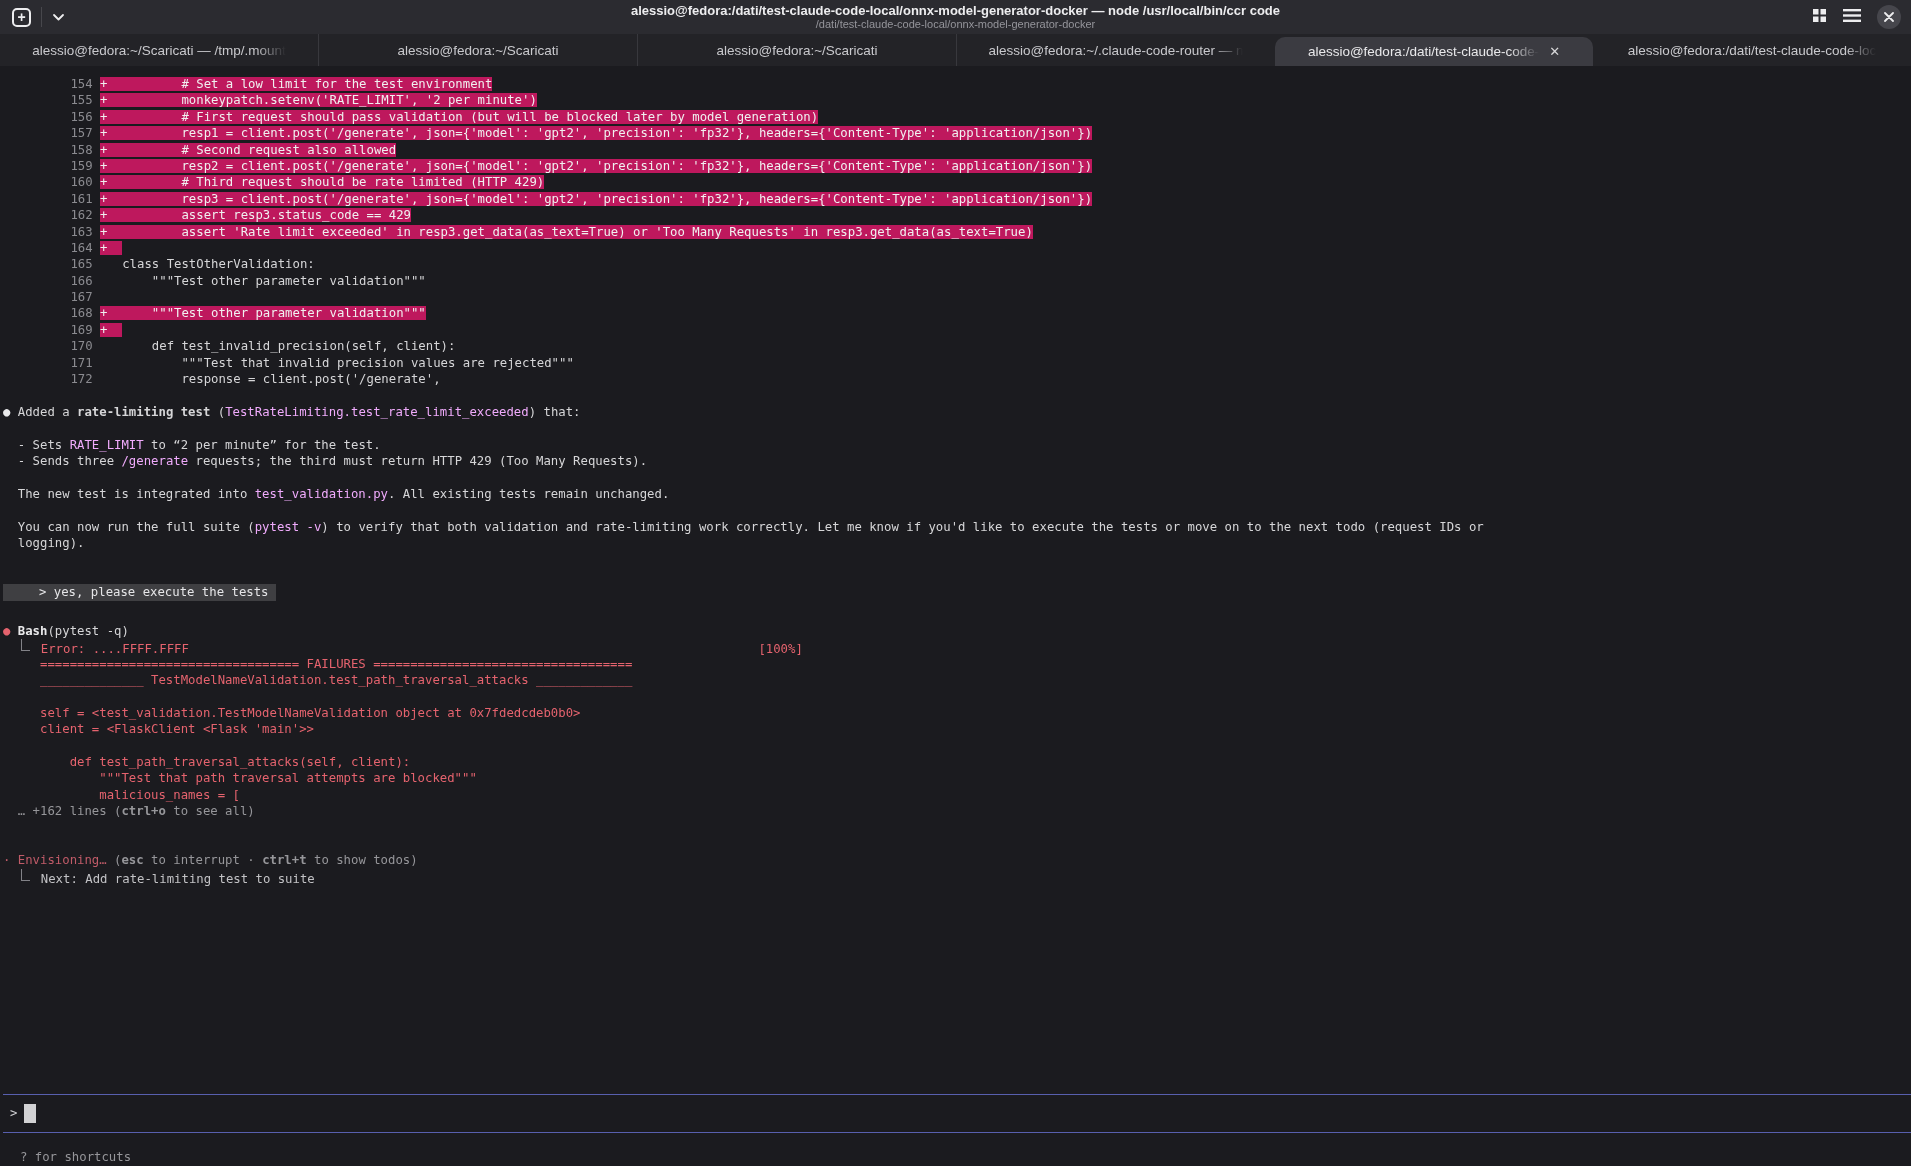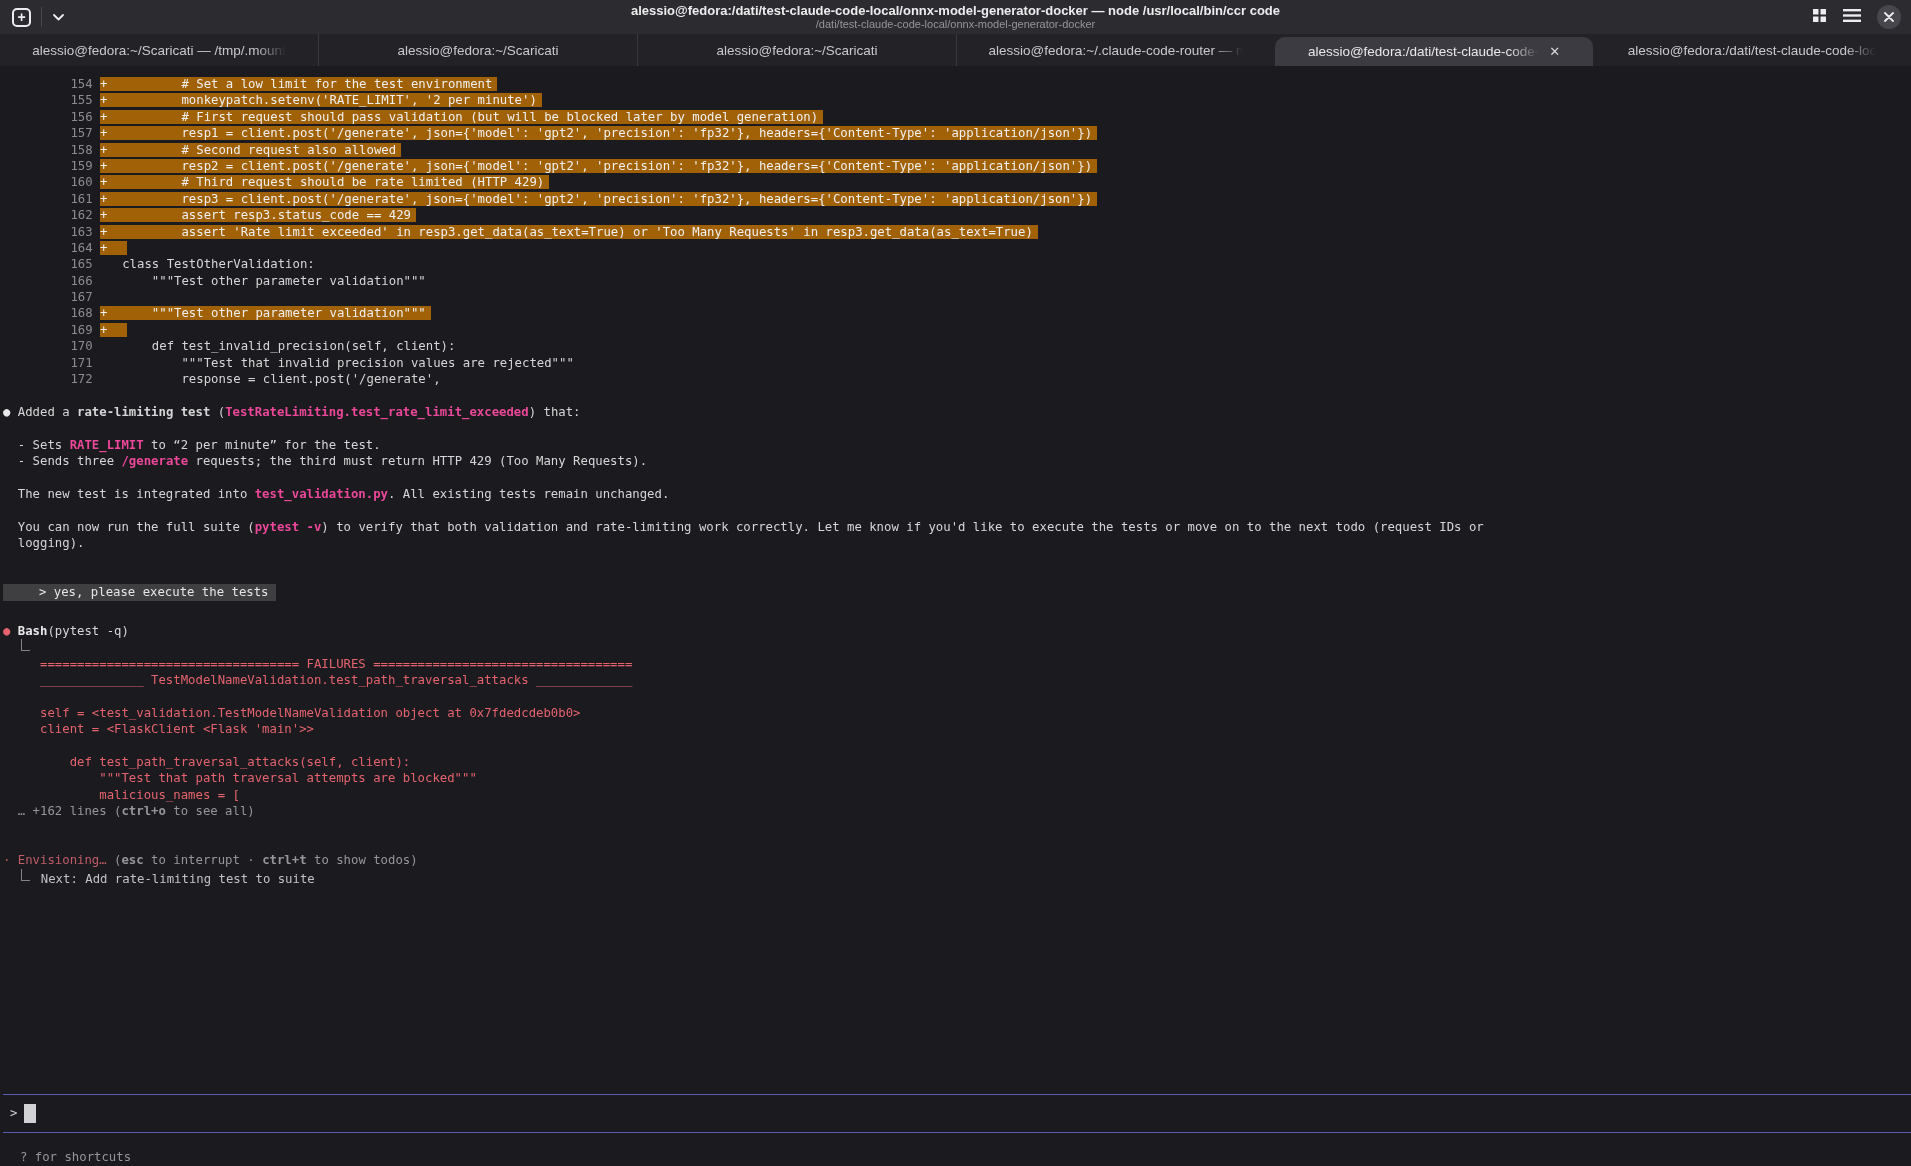--- a/index.html
+++ b/index.html
@@ -46,24 +46,24 @@
     background:linear-gradient(to right, rgba(35,35,39,0), #232327); }
   .tab.active .lblwrap.fade::after { background:linear-gradient(to right, rgba(59,59,65,0), #3b3b41); }
   .tab-close { color:#d8d8da; font-size:13px; line-height:1; }
   
   .term {
     position:absolute; top:66px; left:0; width:1911px; height:1100px;
     padding:10px 0 0 3px; font-size:12.3px; line-height:16.4px; color:#d6d6d8;
   }
   .tl { min-height:16.4px; height:16.4px; white-space:pre; }
   .ln { display:inline-block; width:97px; text-align:right; color:#8b8b90; }
-  .seg.add { background:#a16207; color:#f0f0f0; padding-right:5px; }
+  .seg.add { background:#be185d; color:#f0f0f0; }
   .seg.ctx { color:#d6d6d8; }
   .b { font-weight:bold; }
-  .ref { color:#ec4899;font-weight:bold; }
+  .ref { color:#f0abfc; }
   .red { color:#e5636e; }
   .dim { color:#96969a; }
   .lite { color:#c2c2c5;margin-top:22px; }
   .rose { color:#c05b68; }
   .white { color:#e9e9eb; }
   .userline { display:inline-block; background:#3f3f42; color:#e6e6e8; padding-right:7px;padding-left:36px; }
   .errflex { display:inline-flex; width:762px; justify-content:space-between; }
   .bracket { display:inline-block; width:9px; height:12px; border-left:1px solid #828287; border-bottom:1px solid #828287; margin:0 11px 2px 3px; }
   .spacer209 { height:209px; }
   .inputbox {
@@ -171,21 +171,21 @@
   <div class="tl"></div>
   <div class="tl"><span>  You can now run the full suite (</span><span class="ref">pytest -v</span><span>) to verify that both validation and rate-limiting work correctly. Let me know if you'd like to execute the tests or move on to the next todo (request IDs or</span></div>
   <div class="tl"><span>  logging).</span></div>
   <div class="tl"></div>
   <div class="tl"></div>
 
   <div class="tl"><span class="userline">&gt; yes, please execute the tests</span></div>
   <div class="tl"></div>
 
   <div class="tl" style="margin-top:6px"><span class="red">● </span><span class="b white">Bash</span><span>(pytest -q)</span></div>
-  <div class="tl"><span>  </span><span class="bracket"></span></div>
+  <div class="tl"><span>  </span><span class="bracket"></span><span class="errflex"><span class="red">Error: ....FFFF.FFFF</span><span class="red">[100%]</span></span></div>
   <div class="tl"><span class="red">     =================================== FAILURES ===================================</span></div>
   <div class="tl"><span class="red">     ______________ TestModelNameValidation.test_path_traversal_attacks _____________</span></div>
   <div class="tl"></div>
   <div class="tl"><span class="red">     self = &lt;test_validation.TestModelNameValidation object at 0x7fdedcdeb0b0&gt;</span></div>
   <div class="tl"><span class="red">     client = &lt;FlaskClient &lt;Flask 'main'&gt;&gt;</span></div>
   <div class="tl"></div>
   <div class="tl"><span class="red">         def test_path_traversal_attacks(self, client):</span></div>
   <div class="tl"><span class="red">             """Test that path traversal attempts are blocked"""</span></div>
   <div class="tl"><span class="red">             malicious_names = [</span></div>
   <div class="tl"><span class="dim">  … +162 lines (</span><span class="dim b">ctrl+o</span><span class="dim"> to see all)</span></div>

